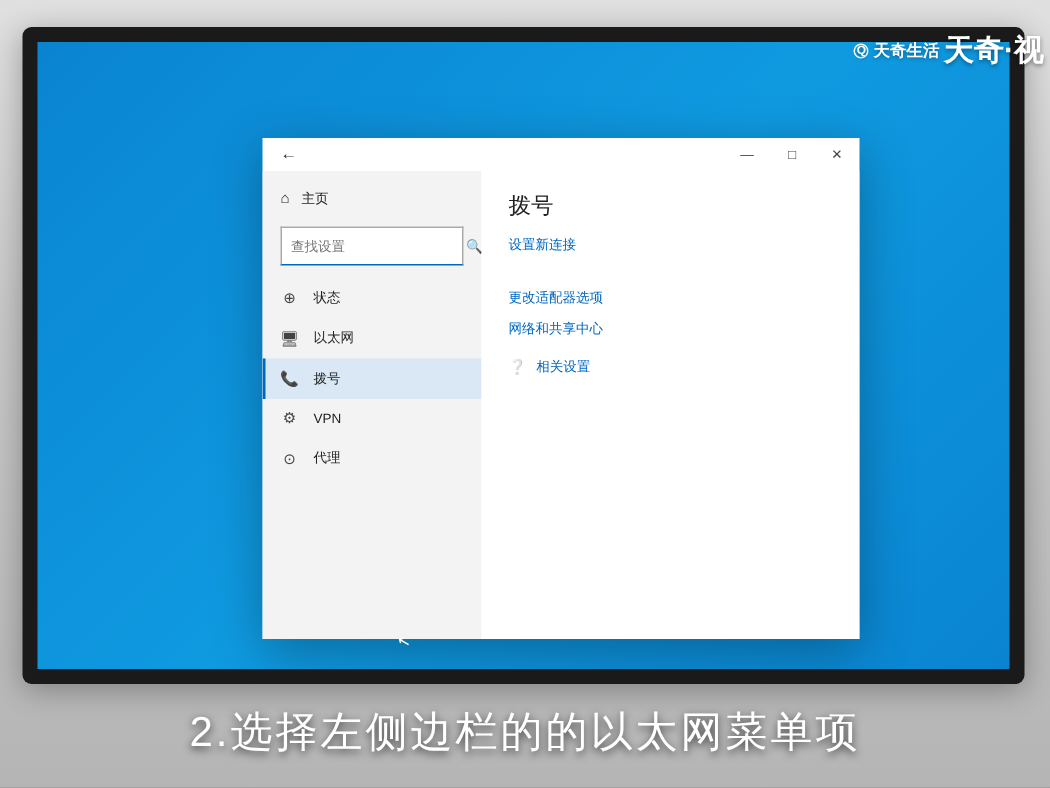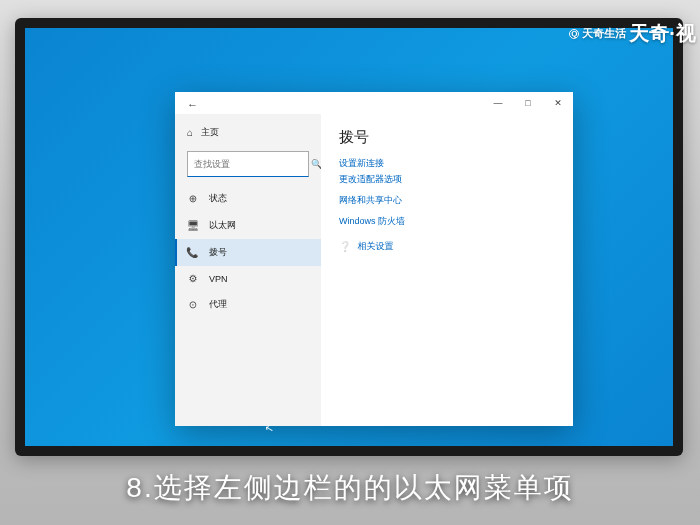--- a/index.html
+++ b/index.html
@@ -116,21 +116,21 @@
   cursor: default;
 }
 .nav-item.selected { background: #d9e8f4; border-left: 2px solid #0067c0; padding-left: 10px; }
 .nav-icon { width: 12px; display: inline-flex; justify-content: center; font-size: 10px; color: #444; }
 .content {
   flex: 1;
   padding: 14px 18px;
   background: #fff;
 }
 .content-title { font-size: 15px; font-weight: 400; color: #222; margin-bottom: 10px; }
-.link { color: #0067c0; font-size: 9px; margin-bottom: 3px; cursor: default; display: block; }
+.link { color: #0067c0; font-size: 9px; margin-bottom: 22px; cursor: default; display: block; }
 .section-header { font-size: 10px; font-weight: 600; color: #222; margin-bottom: 8px; margin-top: 6px; }
 .link-row { color: #0067c0; font-size: 9px; margin-bottom: 8px; cursor: default; display: block; }
 .help-row {
   display: flex; align-items: center; gap: 6px; color: #0067c0; font-size: 9px; margin-top: 12px;
 }
 .help-icon { color: #444; font-size: 10px; }
 .cursor {
   position: absolute;
   left: 240px;
   bottom: 12px;
@@ -208,27 +208,26 @@
             <span>代理</span>
           </div>
         </div>
 
         <div class="content">
           <div class="content-title">拨号</div>
           <span class="link">设置新连接</span>
 
           <span class="link-row">更改适配器选项</span>
           <span class="link-row">网络和共享中心</span>
-          <span class="link-row">Windows 防火墙</span>
 
           <div class="help-row">
             <span class="help-icon">❔</span>
             <span>相关设置</span>
           </div>
         </div>
       </div>
     </div>
 
     <div class="cursor">↖</div>
   </div>
 </div>
 
-<div class="caption">8.选择左侧边栏的的以太网菜单项</div>
+<div class="caption">2.选择左侧边栏的的以太网菜单项</div>
 
 </body></html>

